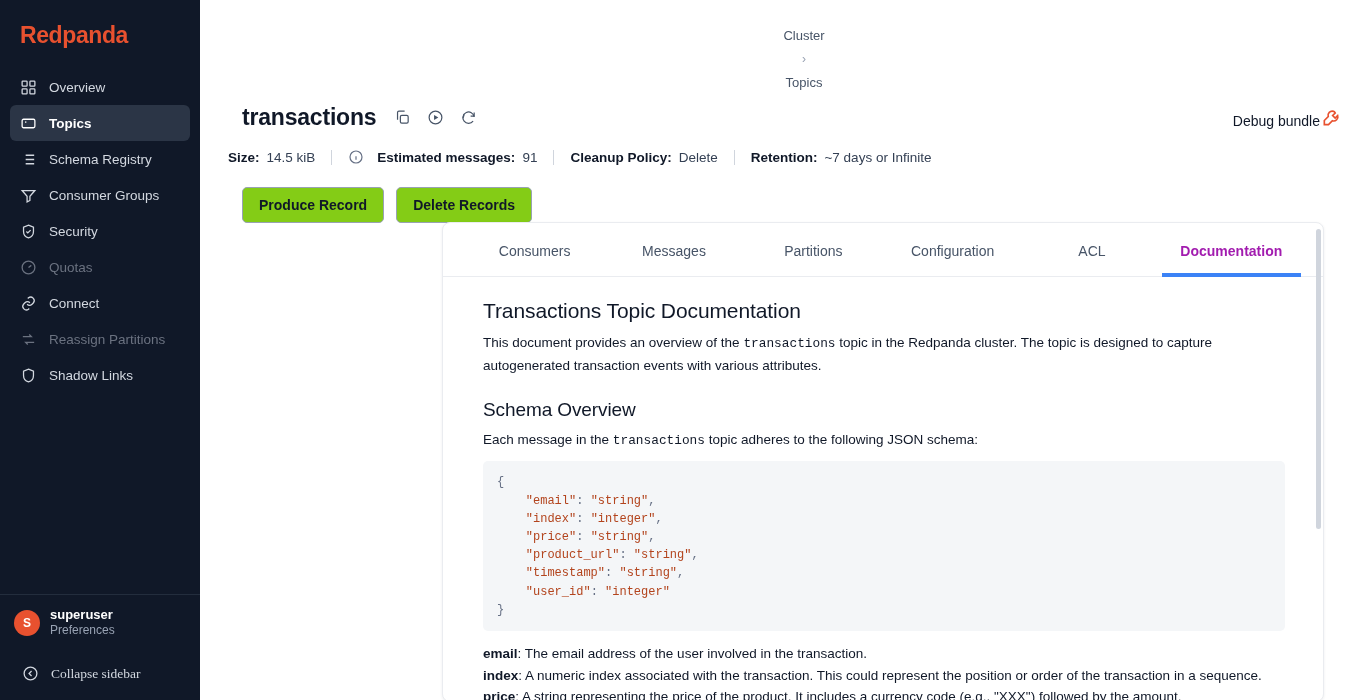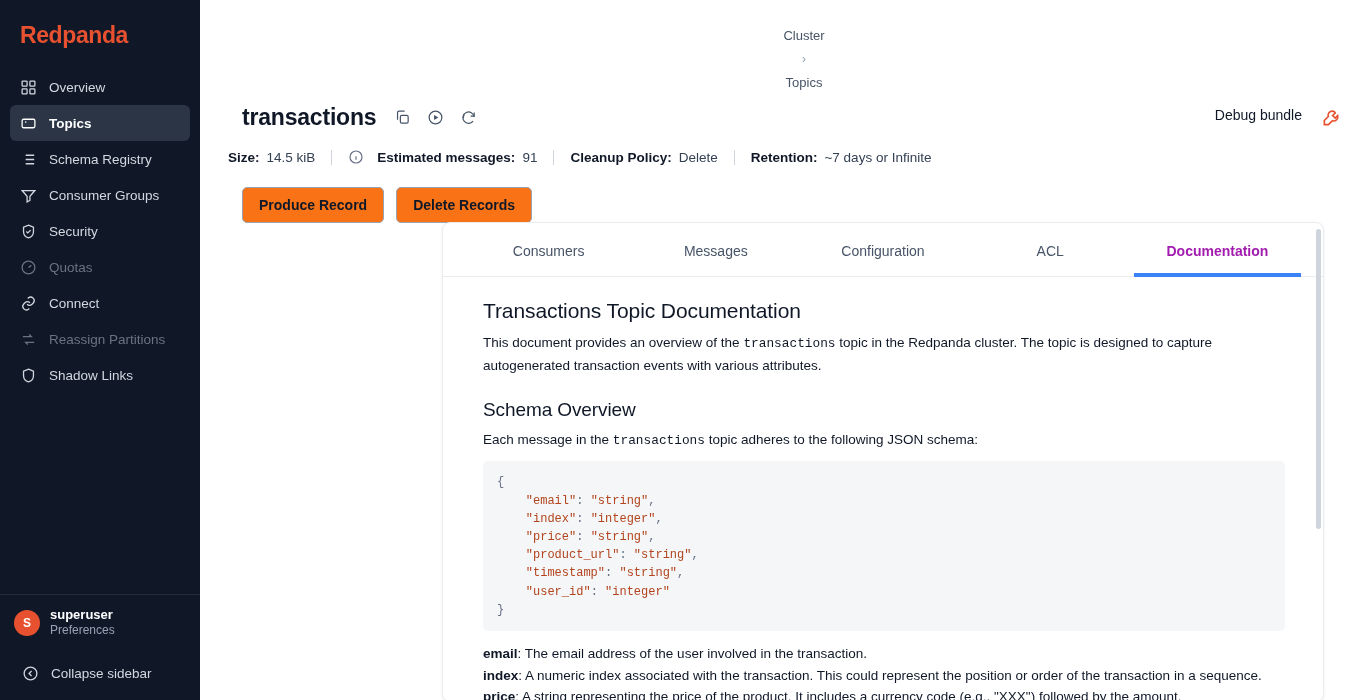--- a/index.html
+++ b/index.html
@@ -58,20 +58,21 @@
     flex: 0 0 26px;
   }
   .user-name { font-size: 13px; color: #ffffff; font-weight: 600; line-height: 1.25; }
   .user-sub { font-size: 12px; color: #98a2b3; line-height: 1.3; }
 
   .collapse-row {
     display: flex; align-items: center; gap: 12px;
     padding: 14px 20px 18px 22px;
     font-size: 13.5px; color: #d3d8e0;
     cursor: pointer;
+    font-family: Liberation Serif, serif;
   }
 
   
   .main {
     flex: 1 1 auto;
     height: 700px;
     background: #ffffff;
     position: relative;
     overflow: hidden;
   }
@@ -84,40 +85,40 @@
   .breadcrumb .crumb { cursor: pointer; }
 
   .title-row {
     display: flex; align-items: center;
     padding: 14px 24px 0 42px;
   }
   .page-title { font-size: 23px; font-weight: bold; color: #101828; letter-spacing: -0.2px; }
   .title-actions { display: flex; align-items: center; gap: 12px; margin-left: 16px; }
   .ico-btn { width: 21px; height: 21px; display: inline-flex; align-items: center; justify-content: center; cursor: pointer; color: #475467; }
   .ico-btn svg { width: 17px; height: 17px; display: block; }
-  .title-right { margin-left: auto; display: flex; align-items: flex-start; gap: 18px; }
+  .title-right { margin-left: auto; display: flex; align-items: flex-end; }
   .debug-bundle { font-size: 14px; color: #101828; cursor: pointer; }
   .wrench { color: #e8512f; width: 22px; height: 22px; display: inline-flex; align-items: center; justify-content: center; cursor: pointer; }
   .wrench svg { width: 20px; height: 20px; }
 
   .meta-row {
     display: flex; align-items: center;
     padding: 18px 0 0 28px;
     font-size: 13.5px; color: #101828;
   }
   .meta-label { font-weight: bold; }
   .meta-val { margin-left: 7px; color: #344054; }
   .meta-sep { width: 1px; height: 15px; background: #d0d5dd; margin: 0 16px; }
   .info-ico { width: 16px; height: 16px; margin-right: 13px; color: #667085; display: inline-flex; }
   .info-ico svg { width: 16px; height: 16px; }
 
   .btn-row { display: flex; gap: 12px; padding: 22px 0 0 42px; }
   .btn {
     border: 1px solid #98a2b3;
-    background: #f97316;
+    background: #84cc16;
     border-radius: 5px;
     font-size: 14px; font-weight: bold; color: #101828;
     padding: 9px 16px;
     cursor: pointer;
     font-family: "Liberation Sans", sans-serif;
   }
 
   
   .card {
     position: absolute;
@@ -367,20 +368,21 @@
 
     <div class="btn-row">
       <button class="btn">Produce Record</button>
       <button class="btn">Delete Records</button>
     </div>
 
     <div class="card">
       <div class="tabs">
         <div class="tab">Consumers</div>
         <div class="tab">Messages</div>
+        <div class="tab">Partitions</div>
         <div class="tab">Configuration</div>
         <div class="tab">ACL</div>
         <div class="tab active">Documentation</div>
       </div>
 
       <div class="doc">
         <h1>Transactions Topic Documentation</h1>
         <p><span>This document provides an overview of the </span><span class="inline-code">transactions</span><span> topic in the Redpanda cluster. The topic is designed to capture autogenerated transaction events with various attributes.</span></p>
 
         <h2>Schema Overview</h2>

